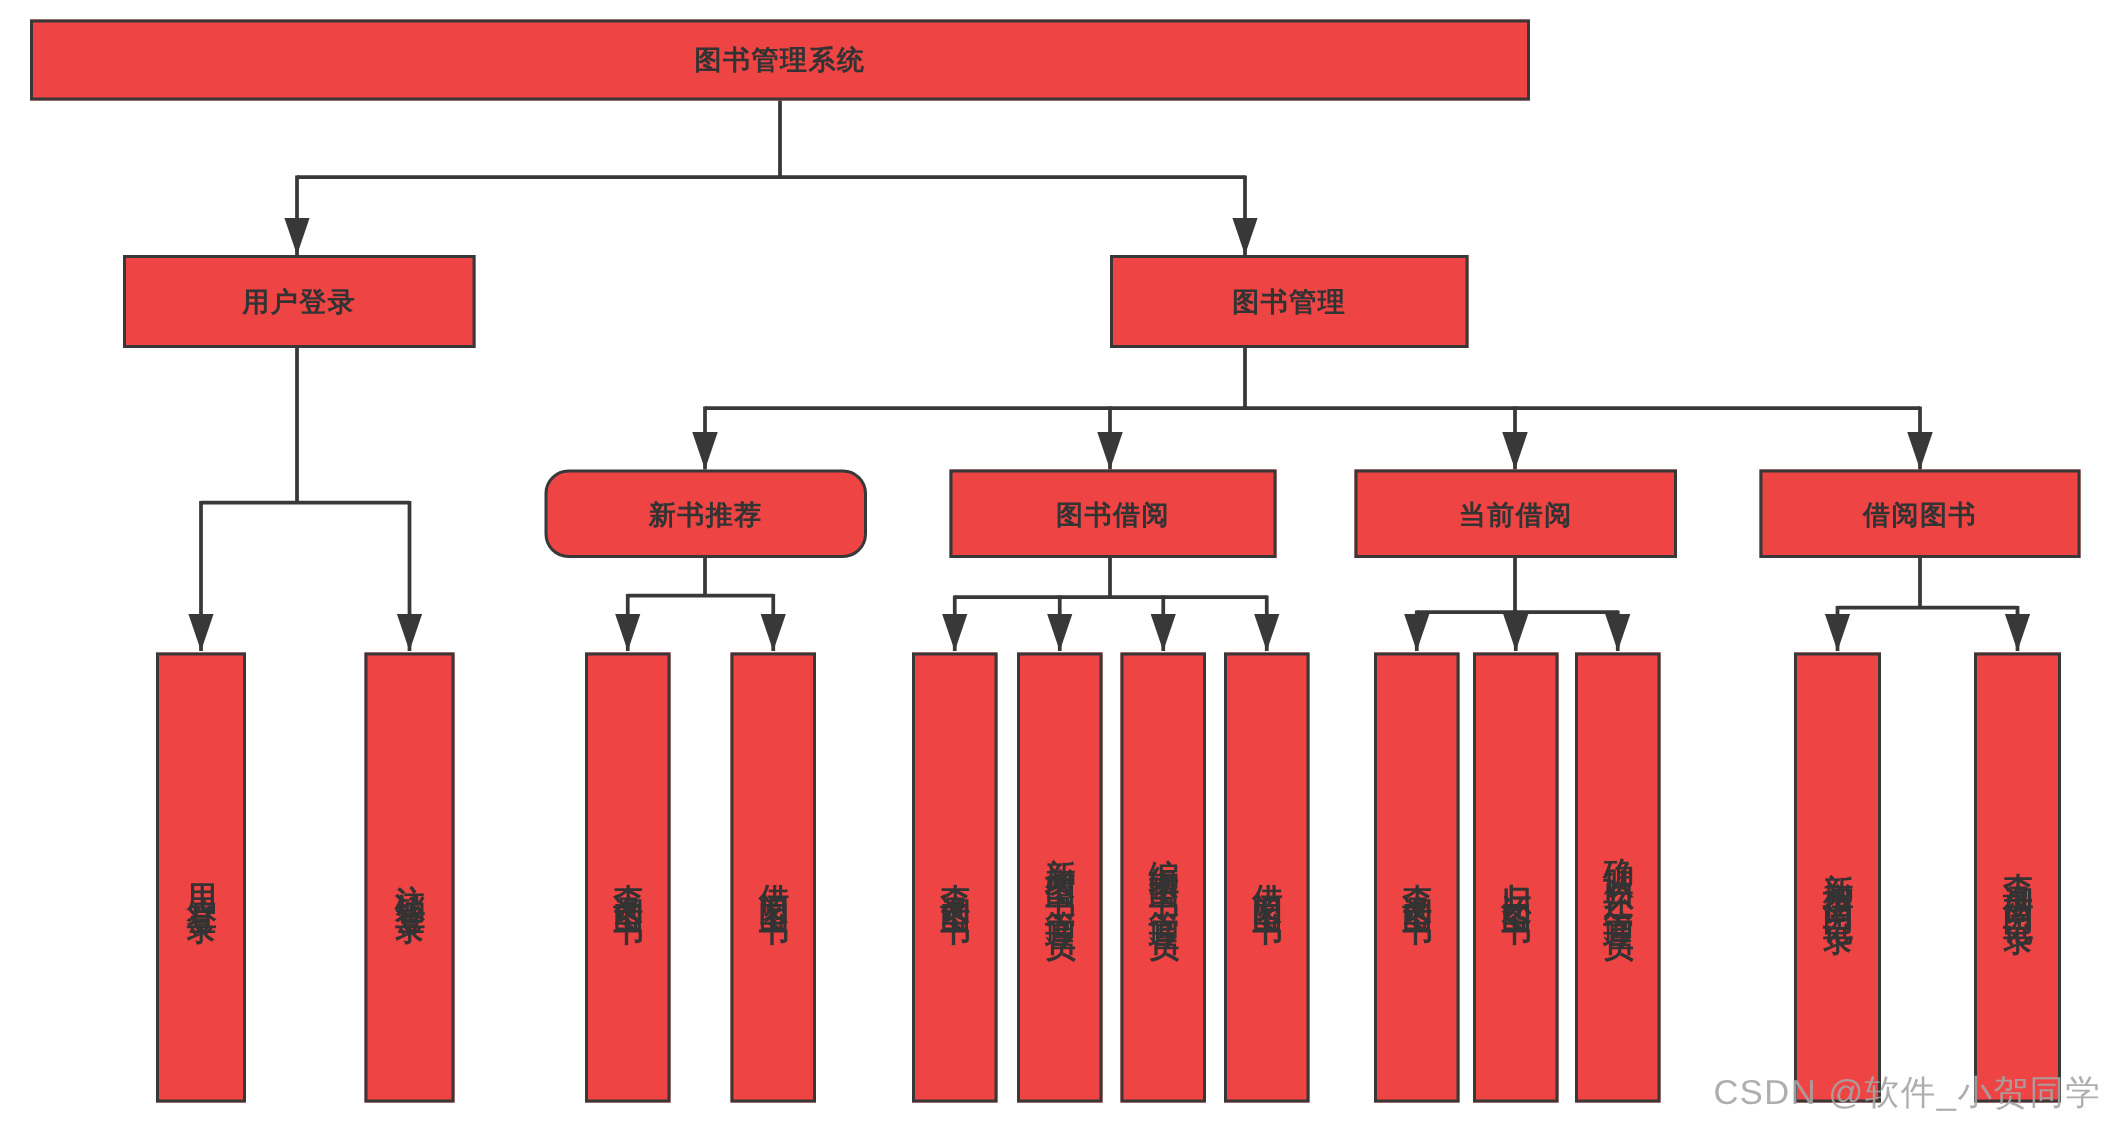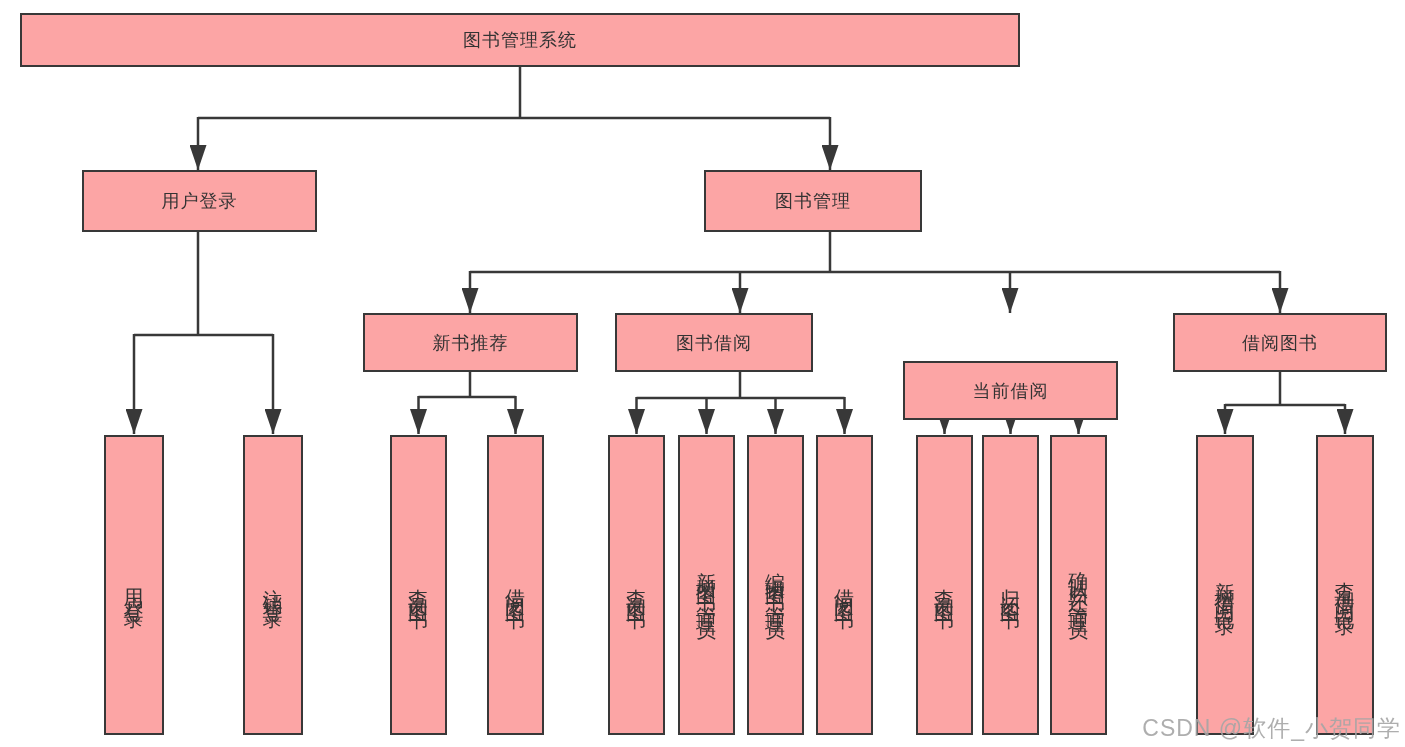--- a/index.html
+++ b/index.html
@@ -7,43 +7,44 @@
     position:relative;
     width:1405px; height:747px;
     background:#ffffff;
     font-family:"Liberation Sans","DejaVu Sans",sans-serif;
     overflow:hidden;
   }
   svg.wires { position:absolute; left:0; top:0; z-index:1; pointer-events:none; }
   .box {
     position:absolute;
     box-sizing:border-box;
-    background:#fca5a5;
+    background:#ef4444;
     border:2.5px solid #383838;
     color:#333333;
     display:flex;
     align-items:center;
     justify-content:center;
     z-index:2;
     line-height:1;
+    font-weight:bold;
   }
   .h { font-size:18px; letter-spacing:1px; }
   .v {
     writing-mode:vertical-rl;
     text-orientation:mixed;
     font-size:20px;
     letter-spacing:7px;
     padding-top:4px;
   }
   #n-root           { left:20px;   top:13px;  width:1000px; height:54px; }
   #n-user-login     { left:82px;   top:170px; width:235px;  height:62px; }
-  #n-book-mgmt      { left:704px;  top:170px; width:218px;  height:62px; }
-  #n-new-books      { left:363px;  top:313px; width:215px;  height:59px; }
-  #n-book-borrow    { left:615px;  top:313px; width:198px;  height:59px; }
-  #n-current-borrow { left:903px;  top:313px; width:215px;  height:59px;margin-top:48px; }
+  #n-book-mgmt      { left:740px;  top:170px; width:239px;  height:62px; }
+  #n-new-books      { left:363px;  top:313px; width:215px;  height:59px;border-radius:16px; }
+  #n-book-borrow    { left:633px;  top:313px; width:218px;  height:59px; }
+  #n-current-borrow { left:903px;  top:313px; width:215px;  height:59px; }
   #n-borrow-records { left:1173px; top:313px; width:214px;  height:59px; }
   #n-leaf-user-login{ left:104px;  top:435px; width:60px; height:300px; }
   #n-leaf-logout    { left:243px;  top:435px; width:60px; height:300px; }
   #n-leaf-nb-query  { left:390px;  top:435px; width:57px; height:300px; }
   #n-leaf-nb-borrow { left:487px;  top:435px; width:57px; height:300px; }
   #n-leaf-bb-query  { left:608px;  top:435px; width:57px; height:300px; }
   #n-leaf-bb-add    { left:678px;  top:435px; width:57px; height:300px; }
   #n-leaf-bb-edit   { left:747px;  top:435px; width:57px; height:300px; }
   #n-leaf-bb-borrow { left:816px;  top:435px; width:57px; height:300px; }
   #n-leaf-cb-query  { left:916px;  top:435px; width:57px; height:300px; }

